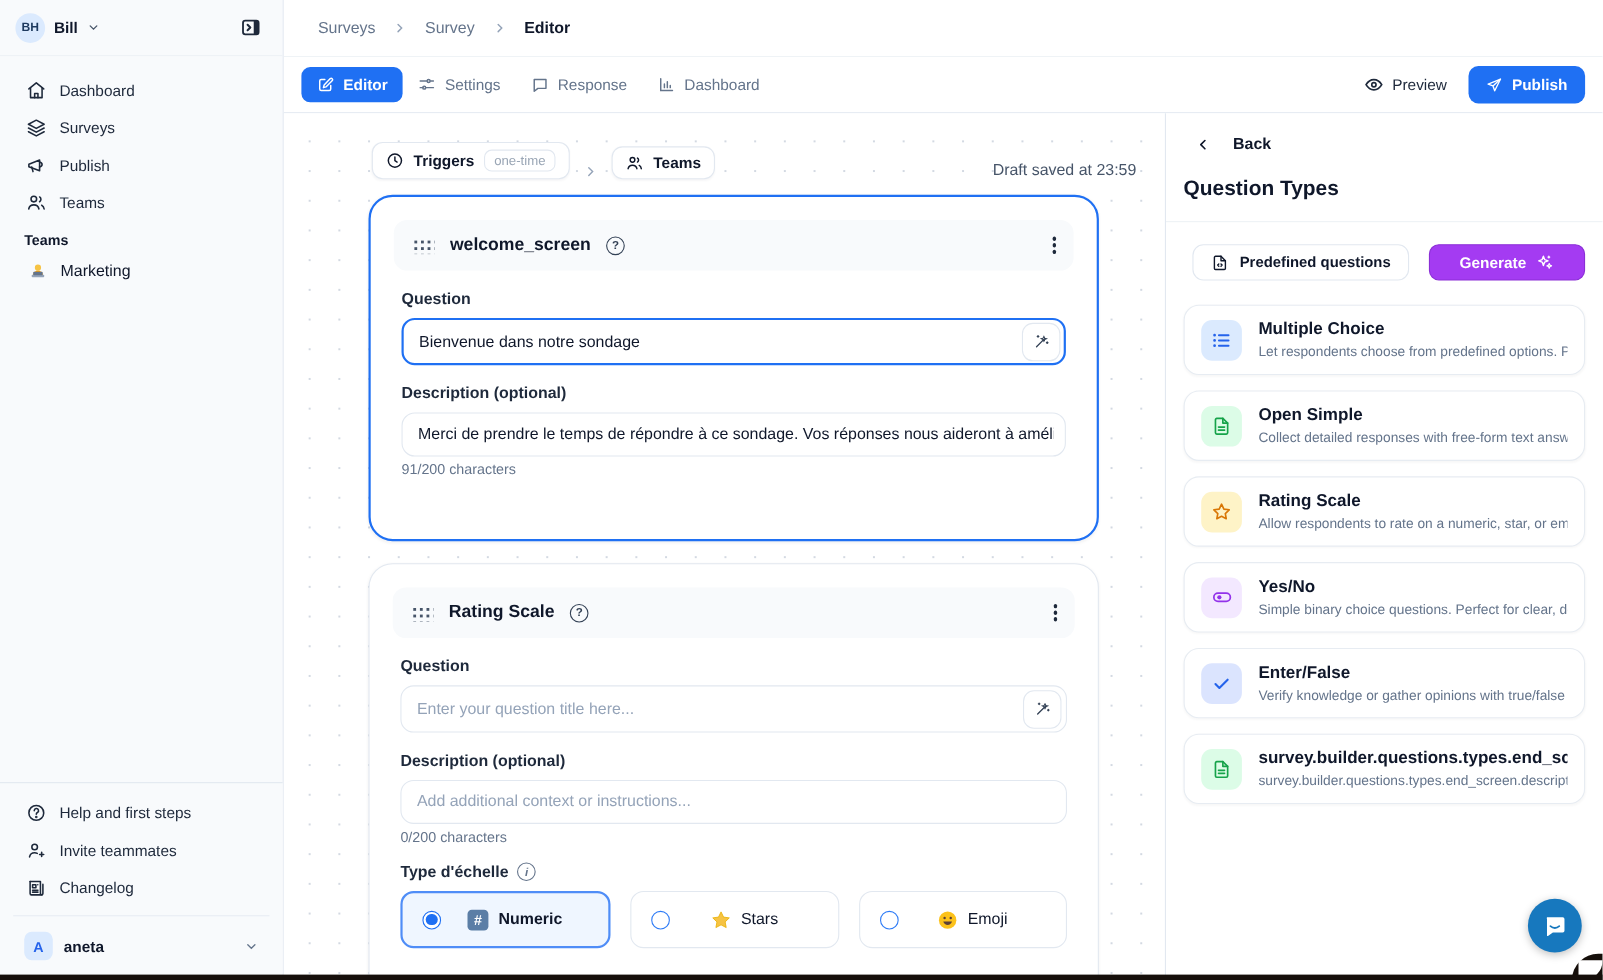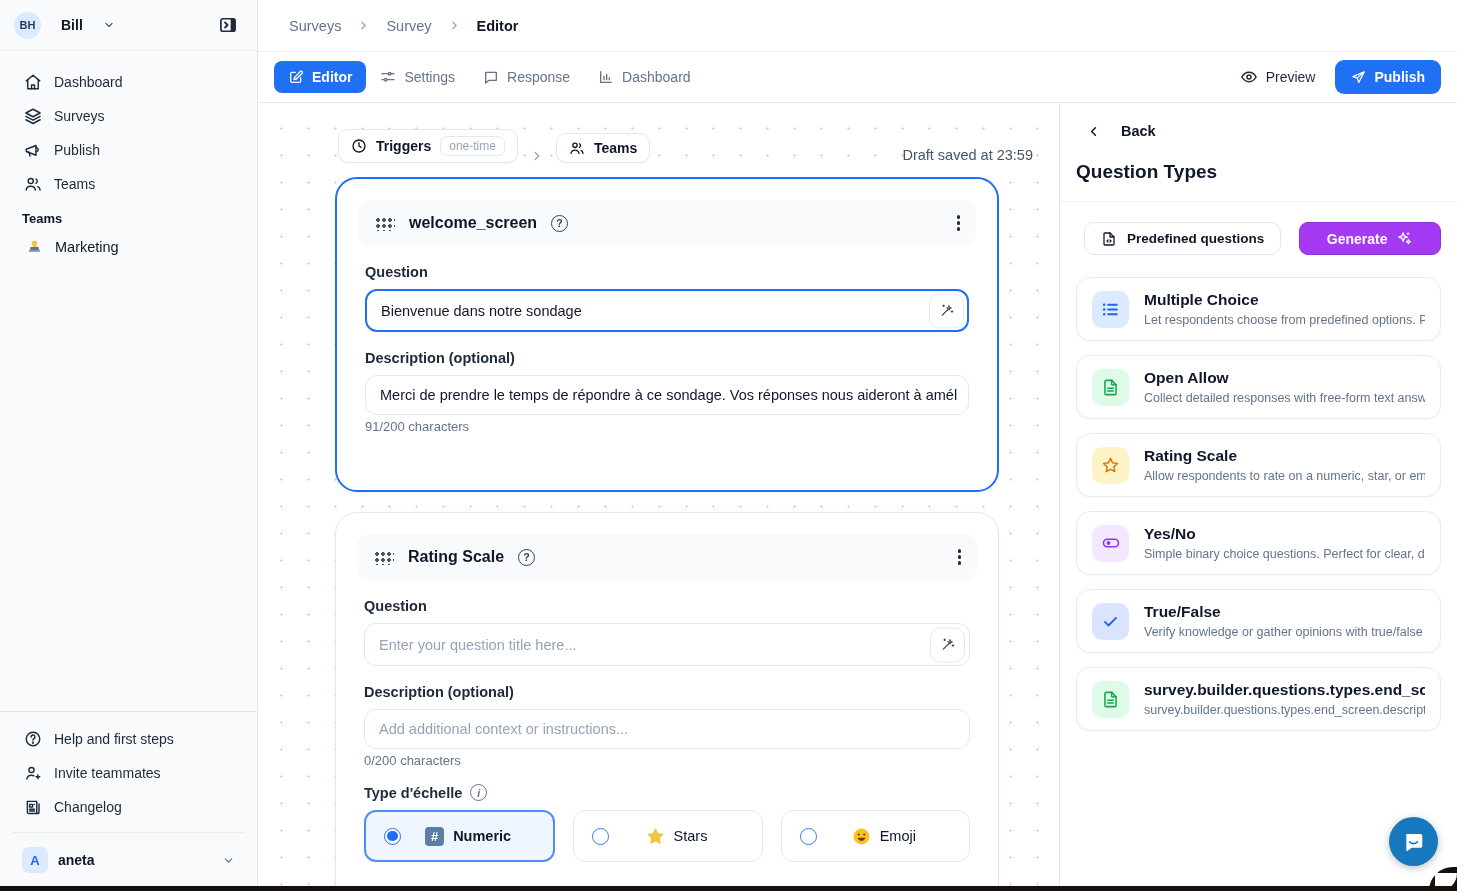--- a/index.html
+++ b/index.html
@@ -2,21 +2,21 @@
 <html><head>
 <meta charset="utf-8">
 <style>
   * { margin:0; padding:0; box-sizing:border-box; }
   html,body { width:1457px; height:891px; overflow:hidden; }
   body { font-family:"Liberation Sans", sans-serif; background:#fff; color:#0f172a; position:relative; font-size:14px; }
   svg { display:block; }
 
   
   .sidebar { position:absolute; left:0; top:0; width:258px; height:100%; background:#f8fafc; border-right:1px solid #e2e8f0; }
-  .sidebar-top { height:51px; display:flex; align-items:center; padding:0 14px; border-bottom:1px solid #eef2f6; gap:20px; }
+  .sidebar-top { height:51px; display:flex; align-items:center; padding:0 14px; border-bottom:1px solid #eef2f6; gap:8px; }
   .avatar-circle { width:27px; height:27px; border-radius:50%; background:#dbeafe; color:#1e3a5f; font-size:11px; font-weight:bold; display:flex; align-items:center; justify-content:center; }
   .user-name { font-weight:600; font-size:14px; color:#0f172a; }
   .chev { color:#475569; }
   .flex-spacer { flex:1; }
   .toggle-btn { width:30px; height:30px; border-radius:50%; display:flex; align-items:center; justify-content:center; cursor:pointer; }
   .side-nav { padding:14px 12px 0 12px; }
   .side-item { display:flex; align-items:center; gap:12px; padding:8px 12px; font-size:14px; color:#1e293b; border-radius:8px; cursor:pointer; }
   .side-item .icn { color:#1e293b; width:18px; display:flex; justify-content:center; }
   .side-section { font-size:13px; font-weight:700; color:#0f172a; padding:10px 10px 4px 10px; }
   .team-item { display:flex; align-items:center; gap:12px; padding:8px 12px 8px 14px; font-size:14.5px; color:#0f172a; }
@@ -476,21 +476,21 @@
     </div>
     <div class="type-card">
       <div class="tile tile-green">
         <svg width="19" height="19" viewBox="0 0 24 24" fill="none" stroke="currentColor" stroke-width="1.9" stroke-linecap="round" stroke-linejoin="round">
             <path d="M13.5 3H6.5A1.5 1.5 0 0 0 5 4.5v15A1.5 1.5 0 0 0 6.5 21h11a1.5 1.5 0 0 0 1.5-1.5V8.5L13.5 3z"></path>
             <path d="M13.5 3v5.5H19"></path>
             <path d="M8.5 13h7M8.5 16.5h7"></path>
           </svg>
       </div>
       <div class="type-texts">
-        <div class="type-title">Open Allow</div>
+        <div class="type-title">Open Simple</div>
         <div class="type-desc">Collect detailed responses with free-form text answer...</div>
       </div>
     </div>
     <div class="type-card">
       <div class="tile tile-amber">
         <svg width="19" height="19" viewBox="0 0 24 24" fill="none" stroke="currentColor" stroke-width="1.9" stroke-linejoin="round">
             <path d="M12 3l2.7 5.6 6.1.8-4.5 4.3 1.1 6L12 16.8l-5.4 2.9 1.1-6-4.5-4.3 6.1-.8L12 3z"></path>
           </svg>
       </div>
       <div class="type-texts">
@@ -510,21 +510,21 @@
         <div class="type-desc">Simple binary choice questions. Perfect for clear, deci...</div>
       </div>
     </div>
     <div class="type-card">
       <div class="tile tile-indigo">
         <svg width="19" height="19" viewBox="0 0 24 24" fill="none" stroke="currentColor" stroke-width="2.4" stroke-linecap="round" stroke-linejoin="round">
             <path d="M5 12.5l4.5 4.5L19 7.5"></path>
           </svg>
       </div>
       <div class="type-texts">
-        <div class="type-title">True/False</div>
+        <div class="type-title">Enter/False</div>
         <div class="type-desc">Verify knowledge or gather opinions with true/false st...</div>
       </div>
     </div>
     <div class="type-card">
       <div class="tile tile-green">
         <svg width="19" height="19" viewBox="0 0 24 24" fill="none" stroke="currentColor" stroke-width="1.9" stroke-linecap="round" stroke-linejoin="round">
             <path d="M13.5 3H6.5A1.5 1.5 0 0 0 5 4.5v15A1.5 1.5 0 0 0 6.5 21h11a1.5 1.5 0 0 0 1.5-1.5V8.5L13.5 3z"></path>
             <path d="M13.5 3v5.5H19"></path>
             <path d="M8.5 13h7M8.5 16.5h7"></path>
           </svg>

